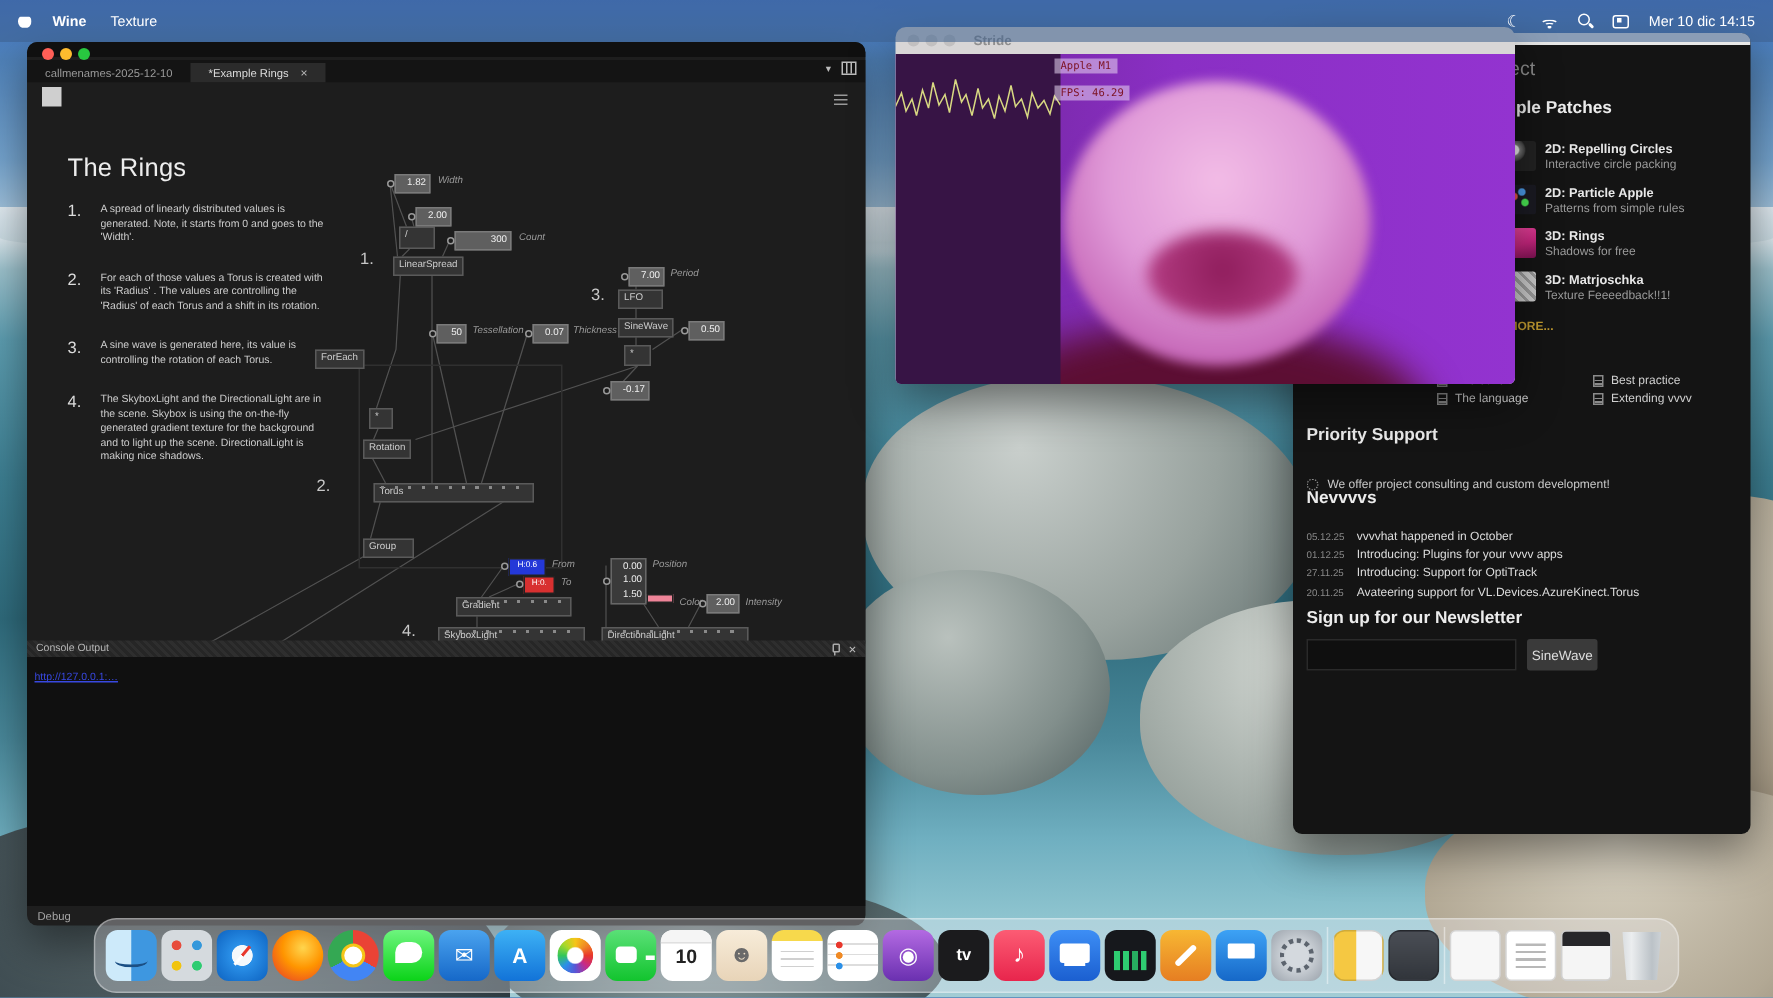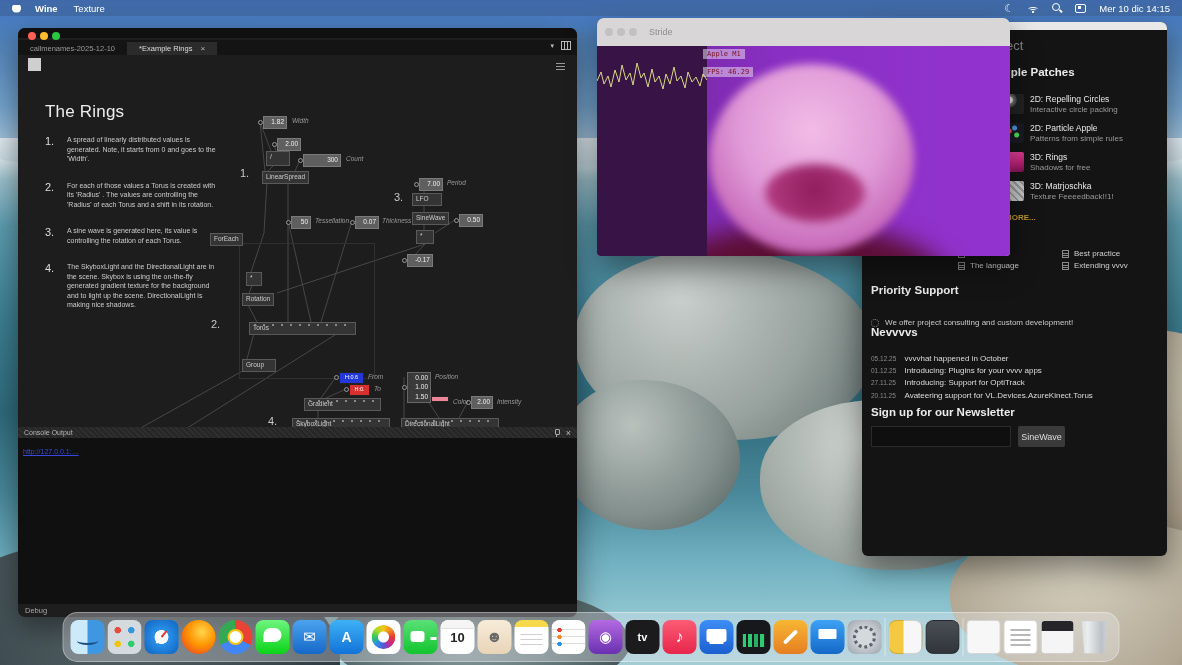--- a/index.html
+++ b/index.html
@@ -16,21 +16,21 @@
   .rock { position:absolute; border-radius:46% 54% 48% 52%; }
   .rock.r1 { left:575px; top:250px; width:300px; height:190px; background:radial-gradient(circle at 35% 25%, #c9cfcc, #98a29e 55%, #5f6e6d); }
   .rock.r2 { left:560px; top:380px; width:180px; height:150px; background:radial-gradient(circle at 40% 30%, #b9c1bd, #828f8c 60%, #4e5d5d); }
   .rock.r3 { left:760px; top:400px; width:260px; height:170px; background:radial-gradient(circle at 40% 25%, #d3d8d3, #9aa49f 60%, #667571); }
   .rock.r4 { left:1050px; top:330px; width:220px; height:230px; background:radial-gradient(circle at 35% 25%, #cfc9b8, #ab9f8a 60%, #6f6656); }
   .rock.r5 { left:-60px; top:540px; width:400px; height:200px; background:radial-gradient(circle at 45% 20%, #5c6a6c, #3c4a50 60%, #26333a); border-radius:40% 60% 30% 30%; }
   .rock.r6 { left:950px; top:520px; width:320px; height:160px; background:radial-gradient(circle at 40% 25%, #d8d2c2, #b2a894 60%, #7d7463); }
   .rock.r7 { left:330px; top:585px; width:300px; height:110px; background:radial-gradient(circle at 45% 25%, #8fa0a2, #5f7376 60%, #3c4c52); }
 
   
-  .menubar { position:absolute; left:0; top:0; width:100%; height:16px; z-index:60;
+  .menubar { position:absolute; left:0; top:0; width:100%; height:28px; z-index:60;
     background:rgba(60,95,140,.55); display:flex; align-items:center; color:#fff; font-size:9.5px; }
   .menubar .apple { width:9px; height:9px; margin:0 14px 0 12px; background:#fff;
     border-radius:45% 45% 50% 50%; clip-path:polygon(0 18%,100% 18%,100% 100%,0 100%, 0 18%); position:relative; }
   .menubar .apple::after{ content:""; position:absolute; right:-1px; top:-3px; width:4px; height:4px; background:#fff; border-radius:50% 0 50% 50%; }
   .menubar .mitem { margin-right:16px; }
   .menubar .mitem.bold { font-weight:bold; }
   .menubar .spacer { flex:1; }
   .menubar .status { display:flex; align-items:center; gap:13px; margin-right:12px; }
   .moon-glyph { font-size:11px; }
   .wifi { position:relative; width:12px; height:9px; }
@@ -89,21 +89,21 @@
   .pin-ic { width:5px; height:8px; position:relative; margin-right:7px; }
   .pin-ic::before { content:""; position:absolute; left:1px; top:0; width:3px; height:4px; border:1px solid #aaa; border-radius:1px; }
   .pin-ic::after { content:""; position:absolute; left:2.2px; top:5px; width:1px; height:3px; background:#aaa; }
   .console-x { color:#bbb; font-size:9px; }
   .console-body { height:166px; background:#101010; padding:2px 5px; }
   .console-link { font-size:7px; color:#3848e0; text-decoration:underline; }
   .debug-label { position:absolute; left:7px; top:578px; font-size:7.5px; color:#a5a5a5; }
 
   
   .stride-win { left:597px; top:18px; width:413px; height:238px; background:#d8d6d6; z-index:30; overflow:hidden; border-radius:7px 7px 4px 4px; }
-  .stride-titlebar { height:28px; display:flex; align-items:center; padding-left:8px; }
+  .stride-titlebar { height:18px; display:flex; align-items:center; padding-left:8px;font-weight:bold; }
   .stride-title { font-size:9px; color:#8e8e8e; margin-left:8px; }
   .stride-content { position:relative; width:413px; height:225px; overflow:hidden;
     background:linear-gradient(90deg,#6d2596 0%, #8a2fc4 45%, #9333d0 100%); }
   .stride-left { position:absolute; left:0; top:0; width:110px; height:225px; background:#371445; }
   .blob-pink { position:absolute; left:112px; top:18px; width:205px; height:190px; border-radius:50%;
     background:radial-gradient(circle at 50% 35%, #f2bce6, #e09ad8 45%, #c668b8 75%, #a948a2 100%); filter:blur(4px); }
   .blob-lip { position:absolute; left:168px; top:118px; width:100px; height:58px; border-radius:50%;
     background:radial-gradient(circle at 50% 45%, #8f1d5c, #b13a80 80%); filter:blur(5px); }
   .blob-shadow { position:absolute; left:55px; top:178px; width:300px; height:130px; border-radius:50%;
     background:#5c0e33; filter:blur(12px); }
@@ -118,21 +118,21 @@
   .h-head { position:absolute; font-size:11.5px; font-weight:bold; color:#ececec; }
   .patch-row { position:absolute; left:141px; height:24px; }
   .patch-thumb { position:absolute; left:0; top:0; width:21px; height:20px; border-radius:2px; }
   .th1 { background:radial-gradient(circle at 30% 30%, #e8e8e8 3px, #777 4px, #444 7px, #222 8px),
          radial-gradient(circle at 70% 70%, #ccc 3px, #555 4px, #222 6px); background-color:#333; }
   .th2 { background:radial-gradient(circle at 30% 40%, #e6534a 2px, transparent 3px),
          radial-gradient(circle at 65% 60%, #4ae653 2px, transparent 3px),
          radial-gradient(circle at 55% 25%, #4a9ae6 2px, transparent 3px); background-color:#1a1a22; }
   .th3 { background:linear-gradient(160deg,#ef4aa2, #c6267e 55%, #7a1050); }
   .th4 { background:repeating-linear-gradient(45deg,#9a9a9a 0 2px, #c9c9c9 2px 5px); }
-  .patch-title { position:absolute; left:27px; top:0; font-size:8.5px; font-weight:normal; color:#e8e8e8; white-space:nowrap; }
+  .patch-title { position:absolute; left:27px; top:0; font-size:8.5px; font-weight:bold; color:#e8e8e8; white-space:nowrap; }
   .patch-desc { position:absolute; left:27px; top:11px; font-size:8px; color:#9a9a9a; white-space:nowrap; }
   .more-link { position:absolute; left:143px; top:183px; font-size:8px; font-weight:bold; color:#c09a30; }
   .learn-item { position:absolute; font-size:8px; color:#cfcfcf; display:flex; align-items:center; gap:5px; white-space:nowrap; }
   .doc-ic { width:7px; height:8px; border:1px solid #8a8a8a; background:linear-gradient(180deg,transparent 2px,#8a8a8a 2px,#8a8a8a 3px,transparent 3px,transparent 4.5px,#8a8a8a 4.5px,#8a8a8a 5.5px,transparent 5.5px); flex:none; }
   .support-row { position:absolute; left:9px; font-size:8px; color:#c9c9c9; display:flex; gap:6px; align-items:center; }
   .wrench-ic { width:8px; height:8px; border:1.6px dotted #8a8a8a; border-radius:50%; flex:none; }
   .news-row { position:absolute; left:9px; white-space:nowrap; }
   .news-date { display:inline-block; width:29px; font-size:6.5px; color:#8a8a8a; }
   .news-title { font-size:8px; color:#ddd; }
   .nl-input { position:absolute; left:9px; top:396px; width:140px; height:21px; background:#0f0f0f; border:1px solid #2a2a2a; }

